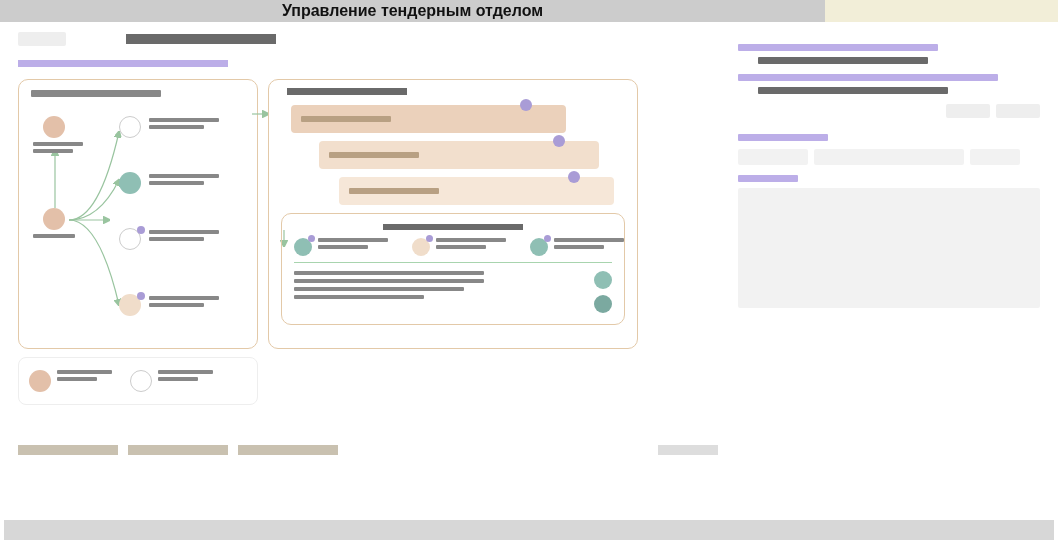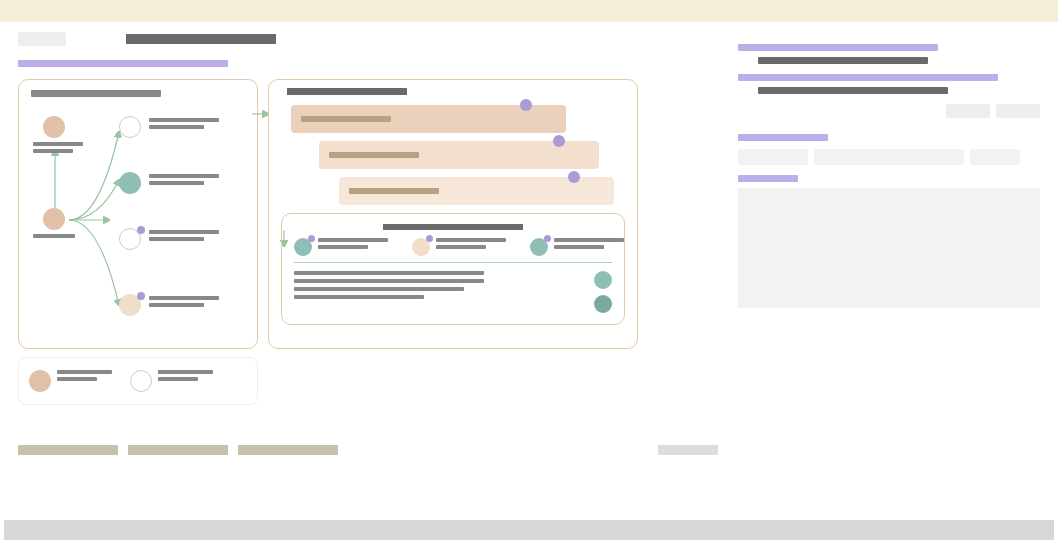--- a/index.html
+++ b/index.html
@@ -84,20 +84,21 @@
 .r-field-row { display: flex; gap: 6px; margin-bottom: 10px; }
 .r-field { height: 16px; background: #f2f2f2; border-radius: 2px; }
 .r-textarea { height: 120px; background: #f2f2f2; border-radius: 2px; margin-top: 4px; }
 
 .bottom-bar { position: absolute; bottom: 4px; left: 4px; right: 4px; height: 20px; background: #d7d7d7; }
 </style>
 </head>
 <body>
 
 <div class="top-bar">
+  <div class="top-bar-main">Управление тендерным отделом</div>
   <div class="top-bar-side"></div>
 </div>
 
 <div class="content">
   <div class="left-col">
     <div class="header-row">
       <div class="header-pill"></div>
       <div class="header-title"></div>
     </div>
     <div class="purple-row"></div>

